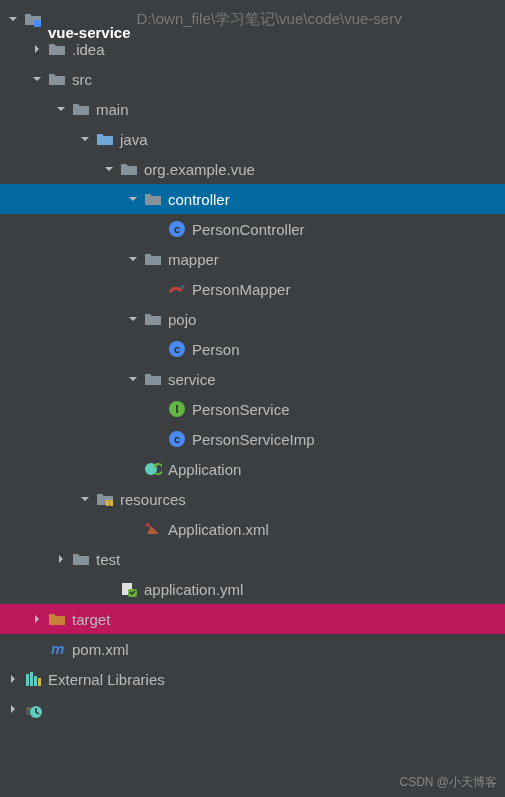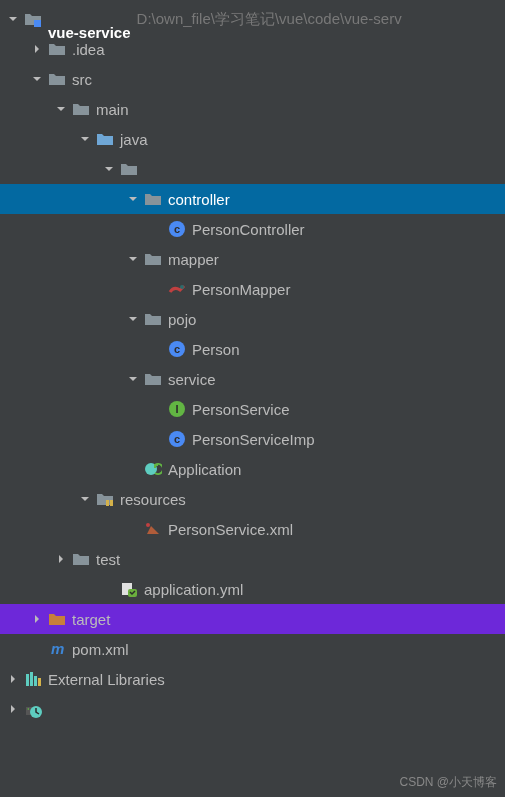--- a/index.html
+++ b/index.html
@@ -15,21 +15,21 @@
     }
     .tree { padding-top: 4px; }
     .row {
       display: flex;
       align-items: center;
       height: 30px;
       white-space: nowrap;
       cursor: pointer;
     }
     .row.selected { background: #0369a1; color: #ffffff; }
-    .row.target { background: #6d28d9; }
+    .row.target { background: #be185d; }
     .arrow {
       width: 14px;
       height: 14px;
       display: inline-flex;
       align-items: center;
       justify-content: center;
       margin-right: 4px;
       flex-shrink: 0;
     }
     .arrow svg { width: 10px; height: 10px; }
@@ -147,20 +147,21 @@
       <span class="arrow ">
         <svg viewBox="0 0 10 10">
           <path d="M1 3 L5 7 L9 3 Z" fill="#bbbbbb"></path>
         </svg>
       </span>
       <span class="icon">
         <svg viewBox="0 0 18 18">
           <path class="folder-svg" d="M1 4 L6 4 L8 6 L17 6 L17 15 L1 15 Z"></path>
         </svg>
       </span>
+      <span class="label">org.example.vue</span>
     </div>
     <div class="row selected">
       <span class="indent" style="width: 126px;"></span>
       <span class="arrow ">
         <svg viewBox="0 0 10 10">
           <path d="M1 3 L5 7 L9 3 Z" fill="#bbbbbb"></path>
         </svg>
       </span>
       <span class="icon">
         <svg viewBox="0 0 18 18">
@@ -296,21 +297,21 @@
     </div>
     <div class="row">
       <span class="indent" style="width: 126px;"></span>
       <span class="arrow none"></span>
       <span class="icon">
         <svg viewBox="0 0 18 18">
           <path d="M3 14 L7 6 L11 10 L15 14 Z" fill="#b05c3a"></path>
           <circle cx="4" cy="5" r="2" fill="#c04040"></circle>
         </svg>
       </span>
-      <span class="label">PersonService.xml</span>
+      <span class="label">Application.xml</span>
     </div>
     <div class="row">
       <span class="indent" style="width: 54px;"></span>
       <span class="arrow ">
         <svg viewBox="0 0 10 10">
           <path d="M3 1 L7 5 L3 9 Z" fill="#bbbbbb"></path>
         </svg>
       </span>
       <span class="icon">
         <svg viewBox="0 0 18 18">

